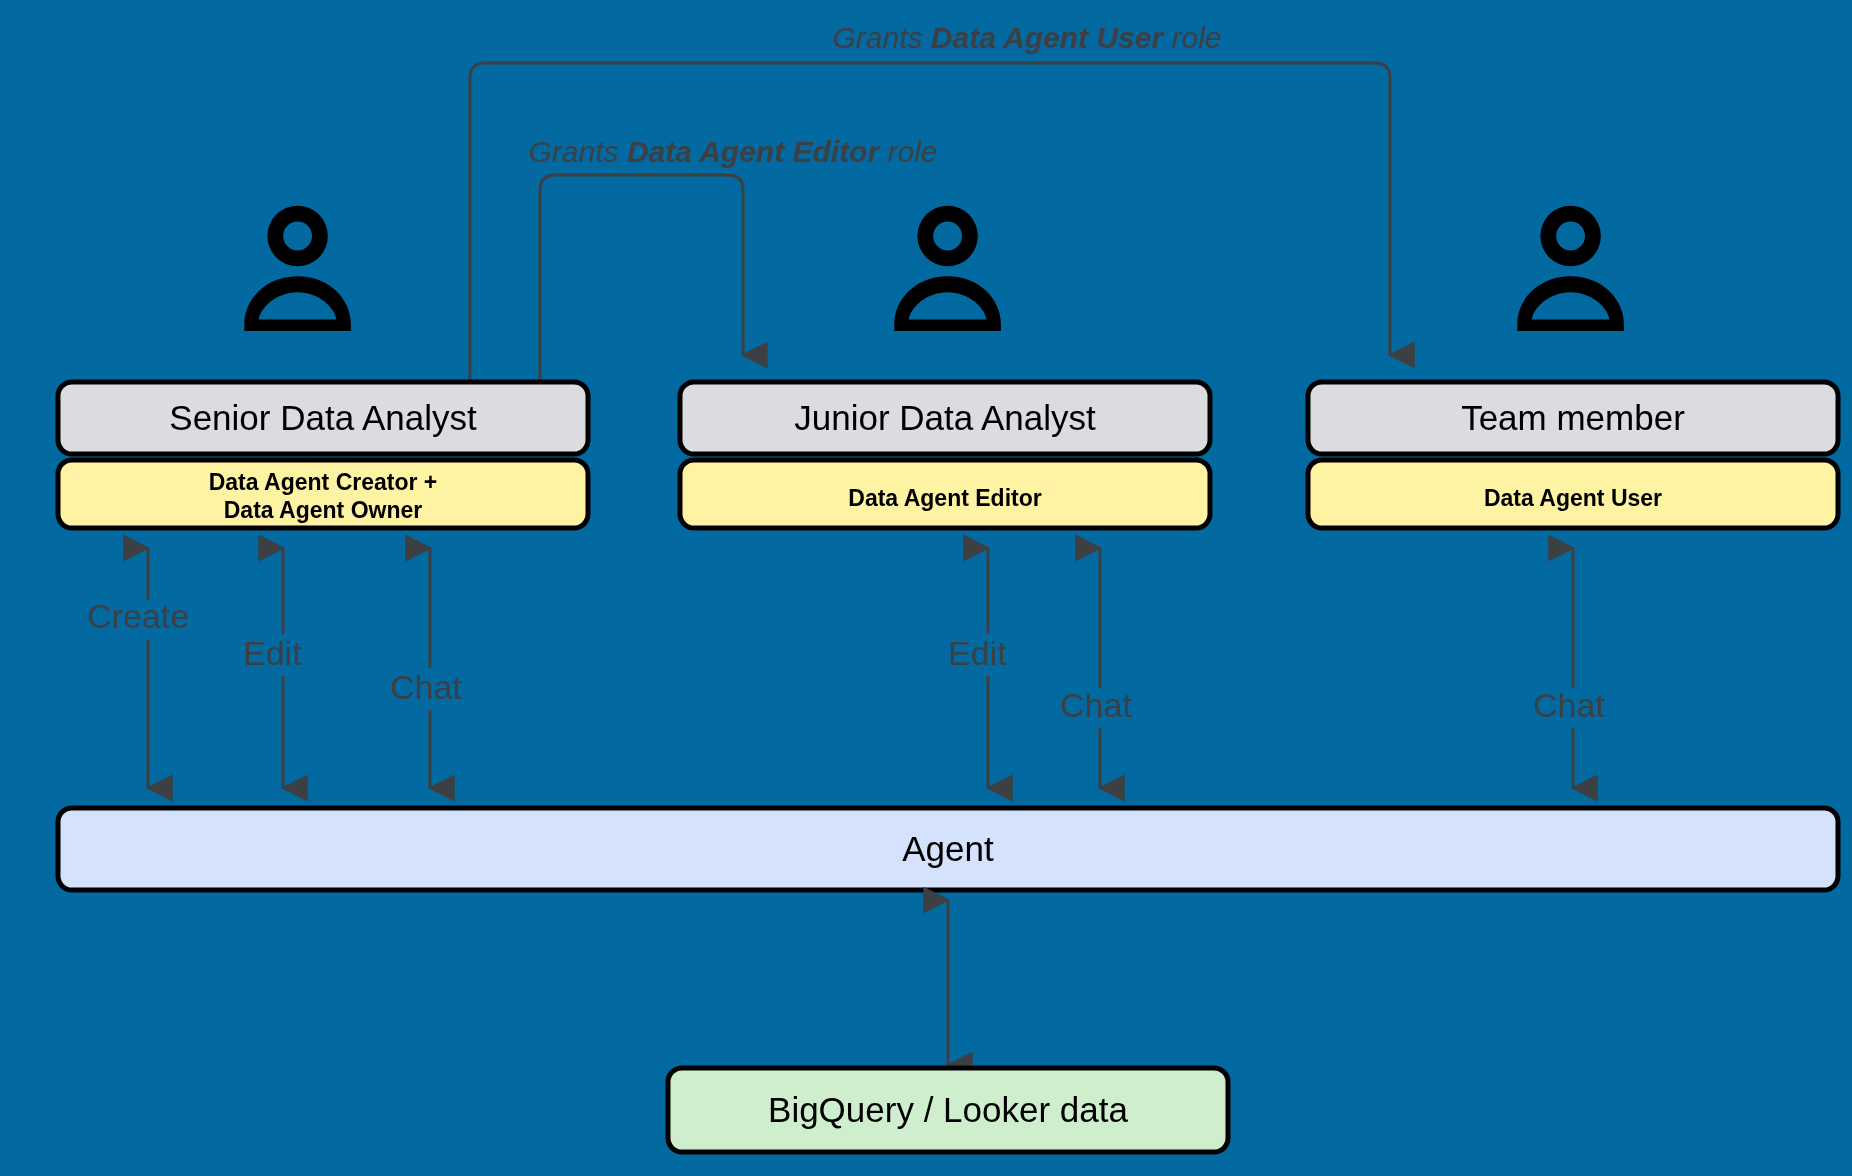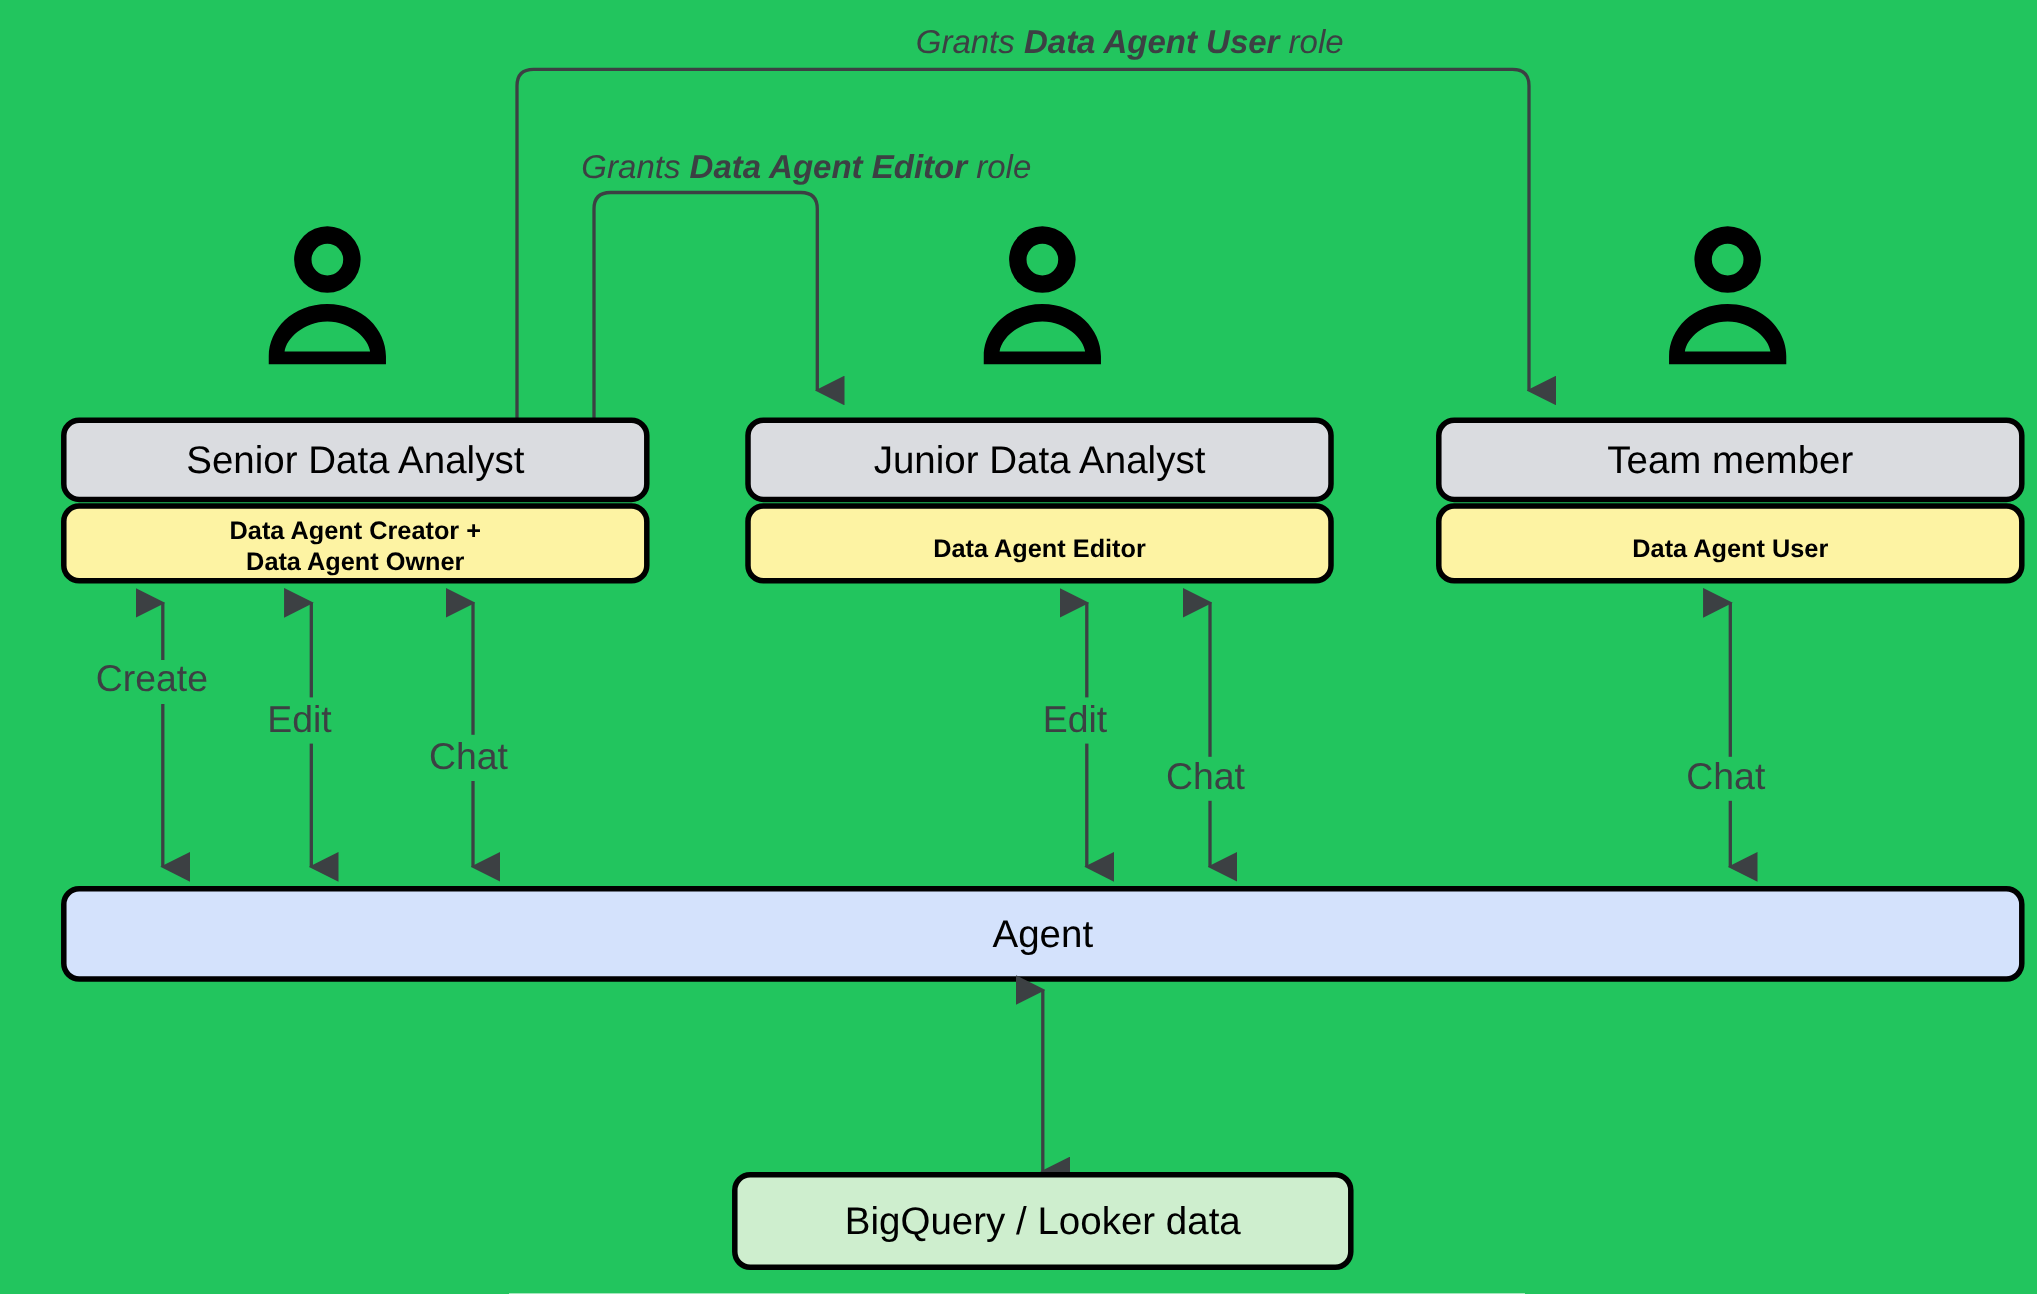--- a/index.html
+++ b/index.html
@@ -8,21 +8,21 @@
     padding: 0;
     background: #ffffff;
   }
   body {
     font-family: "Liberation Sans", sans-serif;
   }
   #diagram-root {
     position: relative;
     width: 1852px;
     height: 1176px;
-    background: #22c55e;
+    background: #0369a1;
     overflow: hidden;
   }
   svg#diagram-canvas {
     position: absolute;
     left: 0;
     top: 0;
     width: 1852px;
     height: 1176px;
     display: block;
   }

